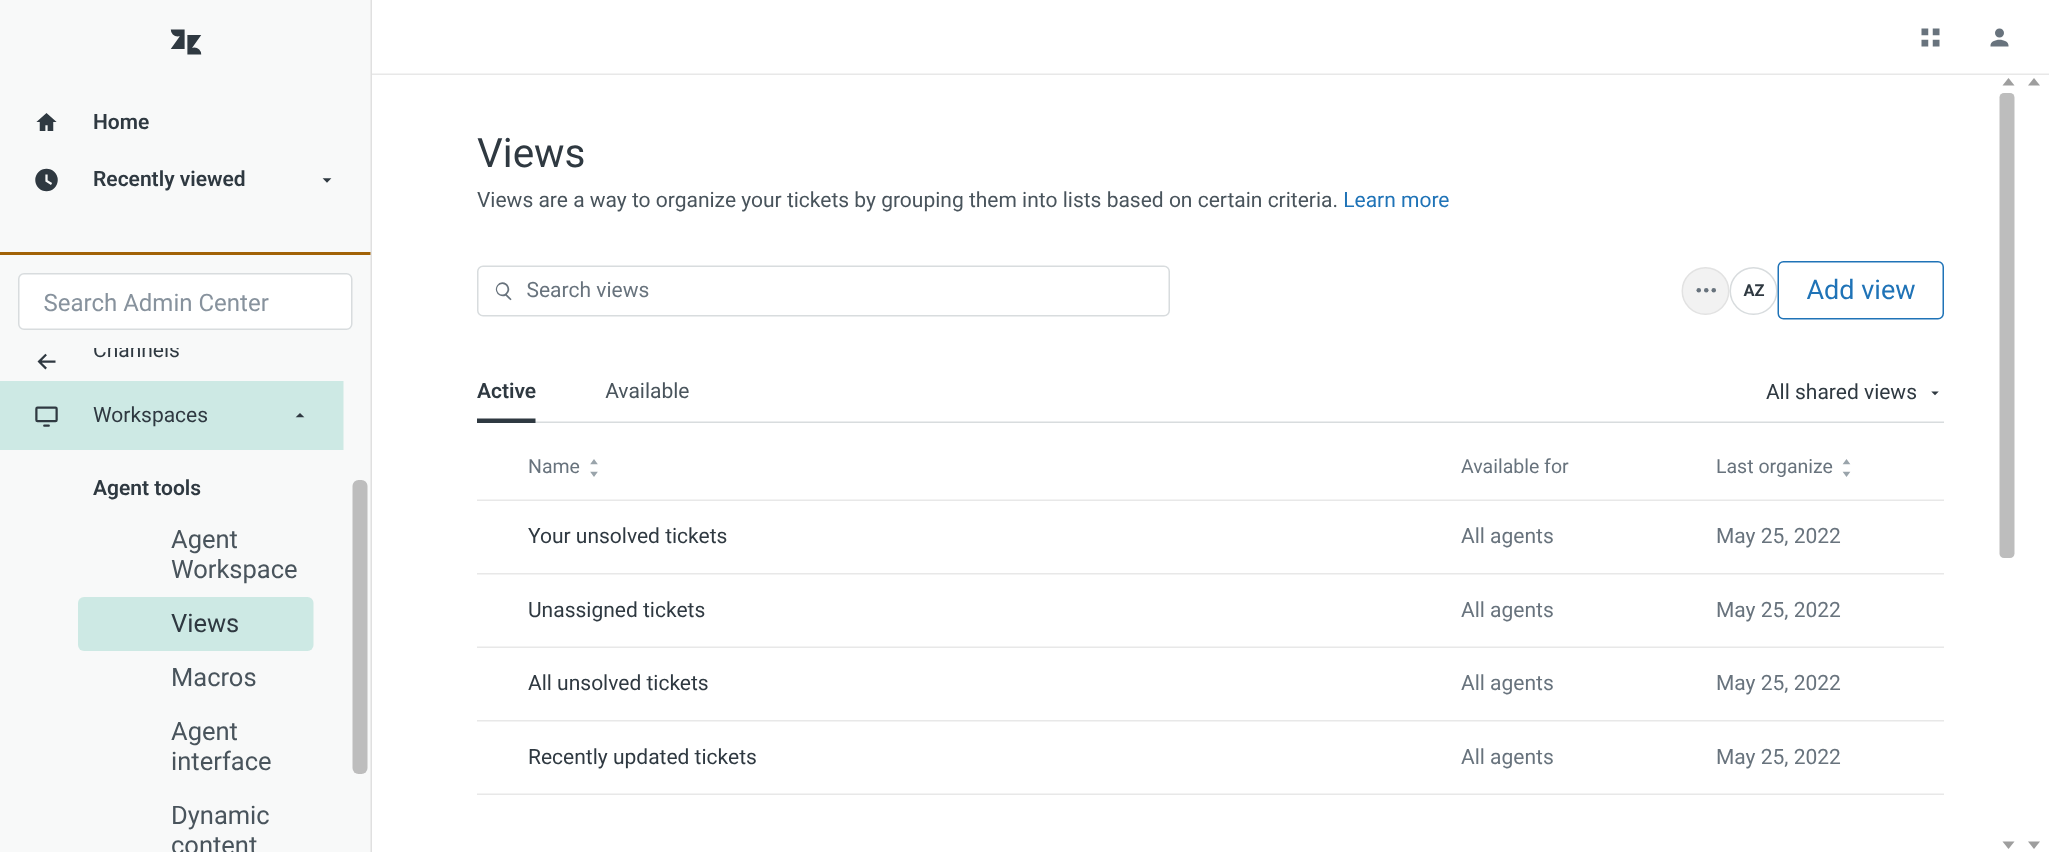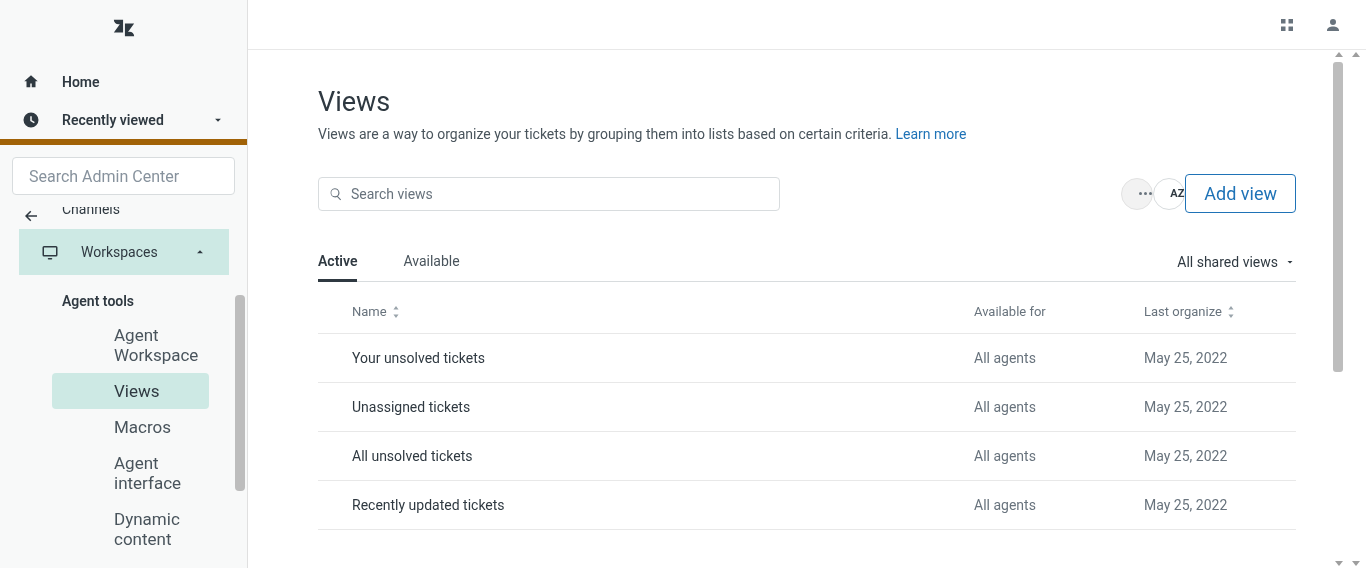--- a/index.html
+++ b/index.html
@@ -3,38 +3,38 @@
 <meta charset="utf-8">
 <style>
   * { box-sizing: border-box; margin: 0; padding: 0; font-family: -apple-system, BlinkMacSystemFont, "Segoe UI", Roboto, Helvetica, Arial, sans-serif; }
   html, body { height: 100%; width: 100%; overflow: hidden; background: #fff; }
   .app { display: flex; height: 568px; width: 1366px; }
   
   
   .sidebar { width: 248px; background: #f8f9f9; border-right: 1px solid #e0e0e0; display: flex; flex-direction: column; position: relative; }
   .logo-row { height: 55px; display: flex; align-items: center; justify-content: center; }
   .logo { width: 24px; height: 24px; fill: #2f3941; }
-  .nav-primary { padding: 8px 0 0 0; border-bottom: 6px solid #a16207; }
+  .nav-primary { padding: 8px 0 29px 0; border-bottom: 2px solid #a16207; }
   .nav-item { display: flex; align-items: center; padding: 10px 22px; color: #2f3941; font-size: 14px; font-weight: 600; cursor: pointer; }
   .nav-item .icon { width: 18px; height: 18px; margin-right: 22px; fill: #2f3941; }
   .nav-item .chev { margin-left: auto; width: 14px; height: 14px; fill: #2f3941; }
   .search-wrap { padding: 12px 12px 12px 12px; }
   .search-box { position: relative; display: flex; align-items: center; border: 1px solid #d8dcde; border-radius: 4px; background: #fff; height: 38px; padding: 0 10px; }
   .search-box svg { width: 16px; height: 16px; fill: #68737d; margin-right: 6px; }
   .search-box input { border: none; outline: none; font-size: 16px; flex: 1; color: #0369a1; background: transparent; }
   .search-box input::placeholder { color: #87929d; }
   
   .nav-scroll { flex: 1; overflow: hidden; position: relative; }
   .scroll-thumb-left { position: absolute; right: 2px; top: 88px; width: 10px; height: 196px; background: #bdbdbd; border-radius: 4px; }
   
   .trunc-row { display: flex; align-items: center; padding: 0 22px 4px 22px; color: #2f3941; font-size: 14px; }
   .trunc-row svg { width: 18px; height: 18px; fill: #2f3941; margin-right: 22px; }
   .trunc-label { color: #2f3941; position: relative; top: -7px;}
   
-  .section-row { display: flex; align-items: center; padding: 14px 22px; background: #cde9e4; color: #2f3941; font-size: 14px; cursor: pointer; margin-right: 18px; margin-left: 19px;}
+  .section-row { display: flex; align-items: center; padding: 14px 22px; background: #cde9e4; color: #2f3941; font-size: 14px; cursor: pointer; margin-right: 18px;}
   .section-row svg.ws-icon { width: 18px; height: 18px; fill: none; stroke: #2f3941; stroke-width: 2; margin-right: 22px; }
   .section-row .chev { margin-left: auto; width: 14px; height: 14px; fill: #2f3941; }
   
   .sub-group-title { padding: 18px 0 8px 62px; font-size: 14px; font-weight: 600; color: #2f3941; }
   .sub-item { display: block; padding: 8px 0 8px 62px; font-size: 17px; color: #49545c; cursor: pointer; margin: 0 38px 0 52px; border-radius: 4px;}
   .sub-item.selected { background: #cde9e4; color: #2f3941; }
 
   
   .main { flex: 1; display: flex; flex-direction: column; position: relative; }
   .topbar { height: 50px; border-bottom: 1px solid #e8e8e8; display: flex; align-items: center; justify-content: flex-end; padding: 0 24px; gap: 28px; }
@@ -44,21 +44,21 @@
   .page-title { font-size: 27px; font-weight: 400; color: #2f3941; margin-top: 36px; }
   .page-desc { font-size: 14px; color: #49545c; margin-top: 8px; }
   .page-desc a { color: #1f73b7; text-decoration: none; margin-top: 38px; }
   
   .toolbar { display: flex; align-items: center; margin-top: 32px; }
   .search-views { flex: 0 0 462px; display: flex; align-items: center; border: 1px solid #d8dcde; border-radius: 4px; height: 34px; padding: 0 10px; }
   .search-views svg { width: 14px; height: 14px; fill: #68737d; margin-right: 8px; }
   .search-views input { border: none; outline: none; font-size: 14px; flex: 1; color: #2f3941; }
   .search-views input::placeholder { color: #68737d; }
   .toolbar-spacer { flex: 1; }
-  .circle-btn { width: 32px; height: 32px; border-radius: 50%; border: 1px solid #d8dcde; display: flex; align-items: center; justify-content: flex-end; cursor: pointer; background:#fff;}
+  .circle-btn { width: 32px; height: 32px; border-radius: 50%; border: 1px solid #d8dcde; display: flex; align-items: center; justify-content: center; cursor: pointer; background:#fff;}
   .circle-btn.filled { background: #f2f2f2; border-color:#e2e2e2;}
   .circle-btn span { font-size: 11px; font-weight: 700; color: #2f3941; }
   .dots { display: flex; gap: 2px; }
   .dots i { width: 3px; height: 3px; border-radius: 50%; background: #68737d; display: block; }
   .add-btn { border: 1px solid #1f73b7; color: #1f73b7; background: #fff; font-size: 18px; padding: 8px 18px; border-radius: 4px; cursor: pointer; }
   
   .tabs-row { display: flex; align-items: center; border-bottom: 1px solid #d8dcde; margin-top: 40px; }
   .tab { padding: 0 0 10px 0; margin-right: 46px; font-size: 14px; color: #49545c; cursor: pointer; }
   .tab.active { color: #2f3941; font-weight: 600; border-bottom: 3px solid #2f3941; margin-bottom: -1px; }
   .filter-right { margin-left: auto; font-size: 14px; color: #2f3941; display: flex; align-items: center; cursor: pointer; padding-bottom: 10px;}

